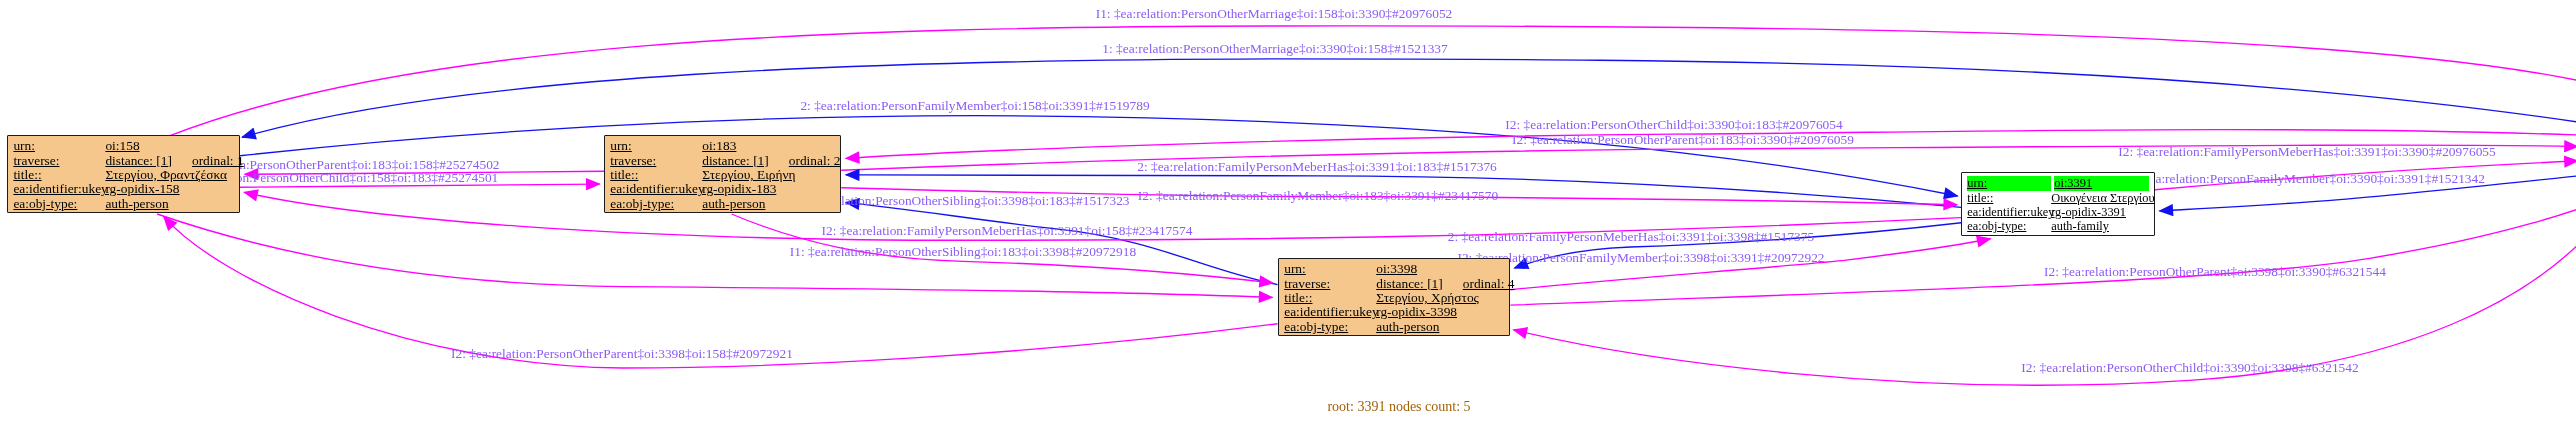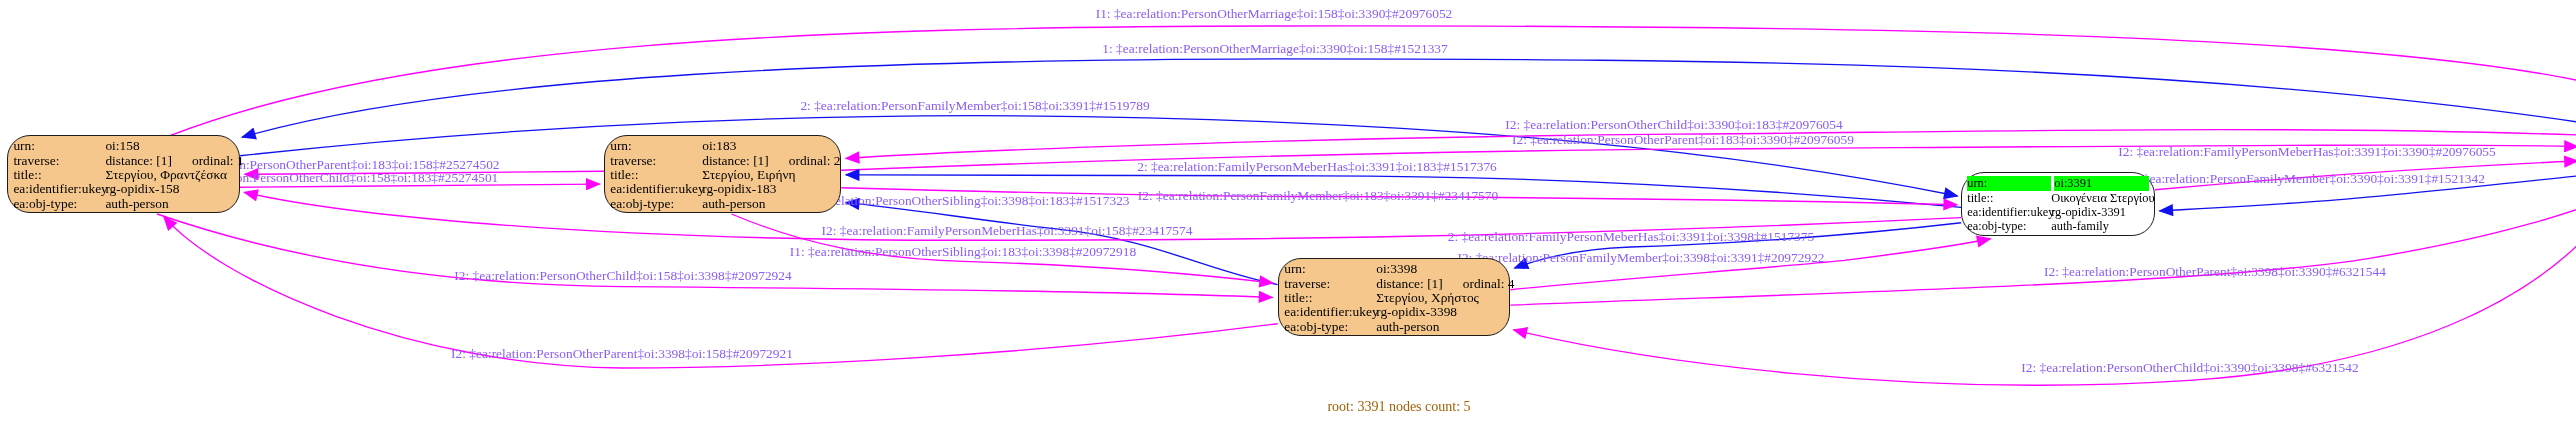--- a/index.html
+++ b/index.html
@@ -17,23 +17,23 @@
   svg.edges{position:absolute;left:0;top:0;width:2823px;height:428px;}
   svg.edges path.e{fill:none;stroke-width:2.6px;}
   svg.edges path.mag{stroke:var(--magenta);}
   svg.edges path.blu{stroke:var(--blue);}
   #arr-m path{fill:var(--magenta);}
   #arr-b path{fill:var(--blue);}
   .node{
     position:absolute;box-sizing:border-box;
     background:var(--node-fill);
     border:1px solid var(--node-border);
-    border-radius:23px;
+    border-radius:1px;
     padding:3.1px 5.2px;
-    font-size:13.4px;color:#000;
+    font-size:13.4px;color:#000;text-decoration:underline;
   }
   .node.family{background:#ffffff;}
   .row{display:flex;line-height:14.4px;white-space:nowrap;}
   .row .k{width:92px;flex:0 0 92px;}
   .row .v{}
   .row .v2{margin-left:20px;}
   .node.family{font-size:12.4px;}
   .node.family .row .k{width:84px;flex:0 0 84px;}
   .row.hl .k{background:var(--hl);margin-right:3.1px;}
   .row.hl .v{background:var(--hl);flex:1;}
@@ -90,21 +90,20 @@
   <div class="elabel" style="left:332px;top:165px;">I2: ‡ea:relation:PersonOtherParent‡oi:183‡oi:158‡#25274502</div>
   <div class="elabel" style="left:333px;top:178px;">I2: ‡ea:relation:PersonOtherChild‡oi:158‡oi:183‡#25274501</div>
   <div class="elabel" style="left:1317px;top:167px;">2: ‡ea:relation:FamilyPersonMeberHas‡oi:3391‡oi:183‡#1517376</div>
   <div class="elabel" style="left:1318px;top:196px;">I2: ‡ea:relation:PersonFamilyMember‡oi:183‡oi:3391‡#23417570</div>
   <div class="elabel" style="left:962px;top:201px;">1: ‡ea:relation:PersonOtherSibling‡oi:3398‡oi:183‡#1517323</div>
   <div class="elabel" style="left:1007px;top:231px;">I2: ‡ea:relation:FamilyPersonMeberHas‡oi:3391‡oi:158‡#23417574</div>
   <div class="elabel" style="left:963px;top:252px;">I1: ‡ea:relation:PersonOtherSibling‡oi:183‡oi:3398‡#20972918</div>
   <div class="elabel" style="left:1631px;top:237px;">2: ‡ea:relation:FamilyPersonMeberHas‡oi:3391‡oi:3398‡#1517375</div>
   <div class="elabel" style="left:1641px;top:258px;">I2: ‡ea:relation:PersonFamilyMember‡oi:3398‡oi:3391‡#20972922</div>
   <div class="elabel" style="left:2215px;top:272px;">I2: ‡ea:relation:PersonOtherParent‡oi:3398‡oi:3390‡#6321544</div>
-  <div class="elabel" style="left:623px;top:276px;">I2: ‡ea:relation:PersonOtherChild‡oi:158‡oi:3398‡#20972924</div>
   <div class="elabel" style="left:2307px;top:152px;">I2: ‡ea:relation:FamilyPersonMeberHas‡oi:3391‡oi:3390‡#20976055</div>
   <div class="elabel" style="left:2307px;top:179px;">2: ‡ea:relation:PersonFamilyMember‡oi:3390‡oi:3391‡#1521342</div>
   <div class="elabel" style="left:622px;top:354px;">I2: ‡ea:relation:PersonOtherParent‡oi:3398‡oi:158‡#20972921</div>
   <div class="elabel" style="left:2190px;top:368px;">I2: ‡ea:relation:PersonOtherChild‡oi:3390‡oi:3398‡#6321542</div>
 
   <div class="node" style="left:7.2px;top:135px;width:233px;height:78px;">
     <div class="row">
       <span class="k">urn:</span>
       <span class="v">oi:158</span>
     </div>

